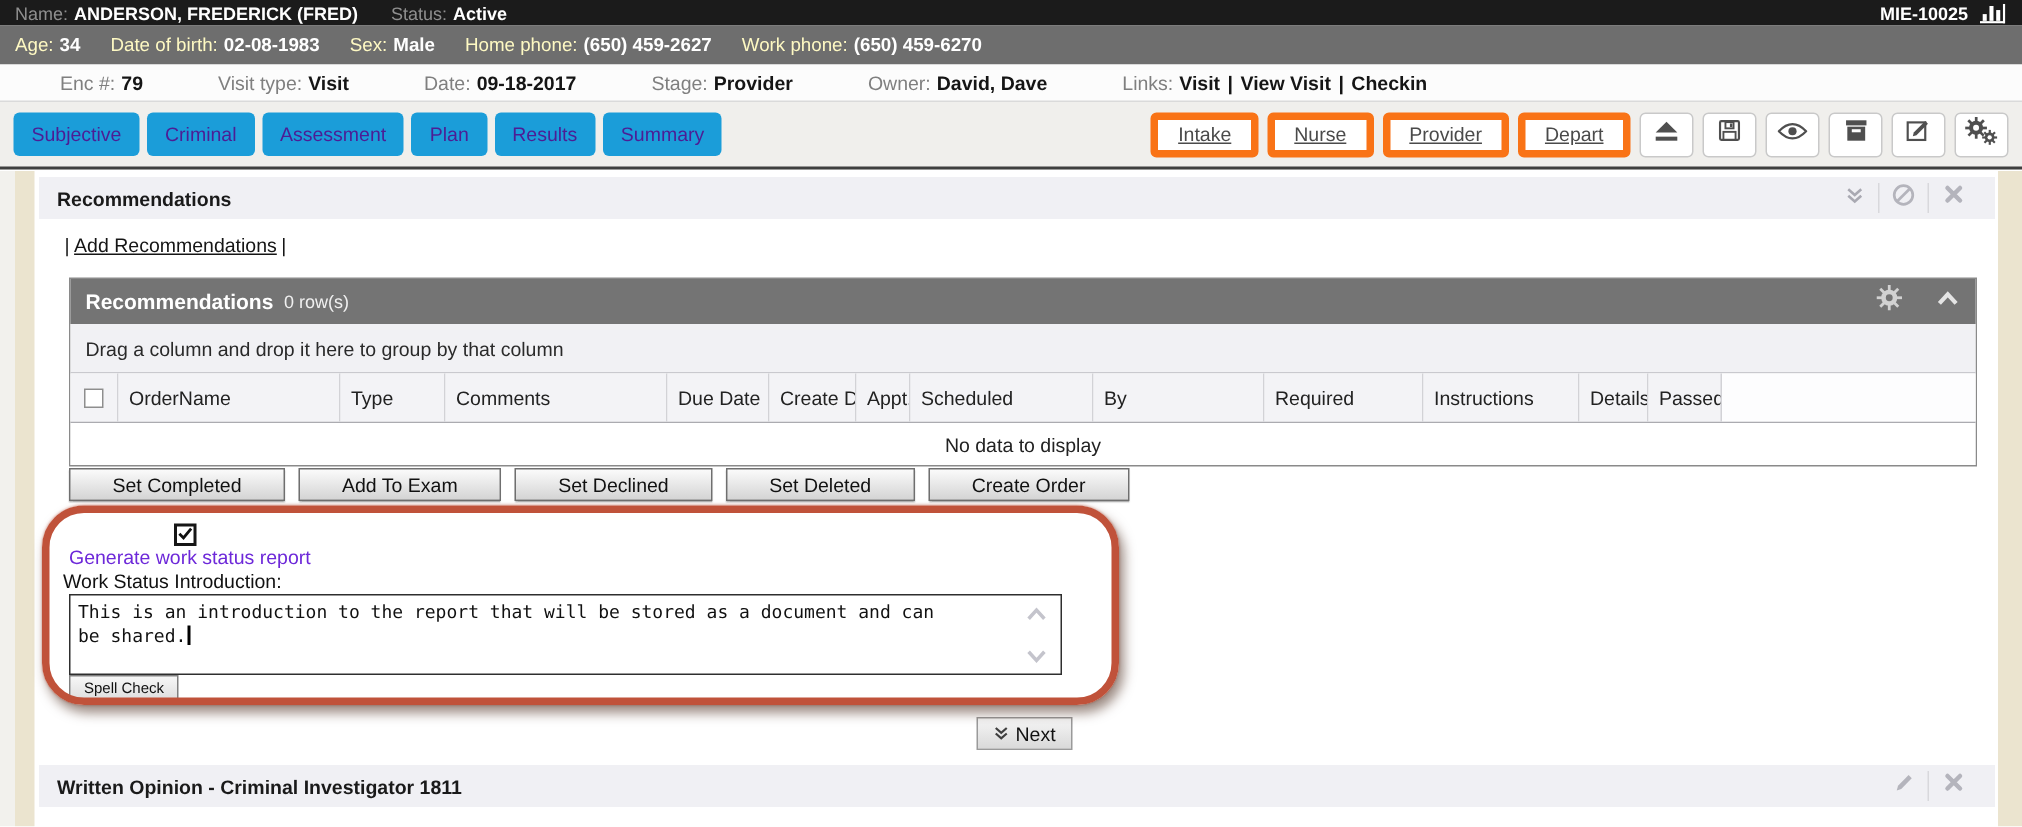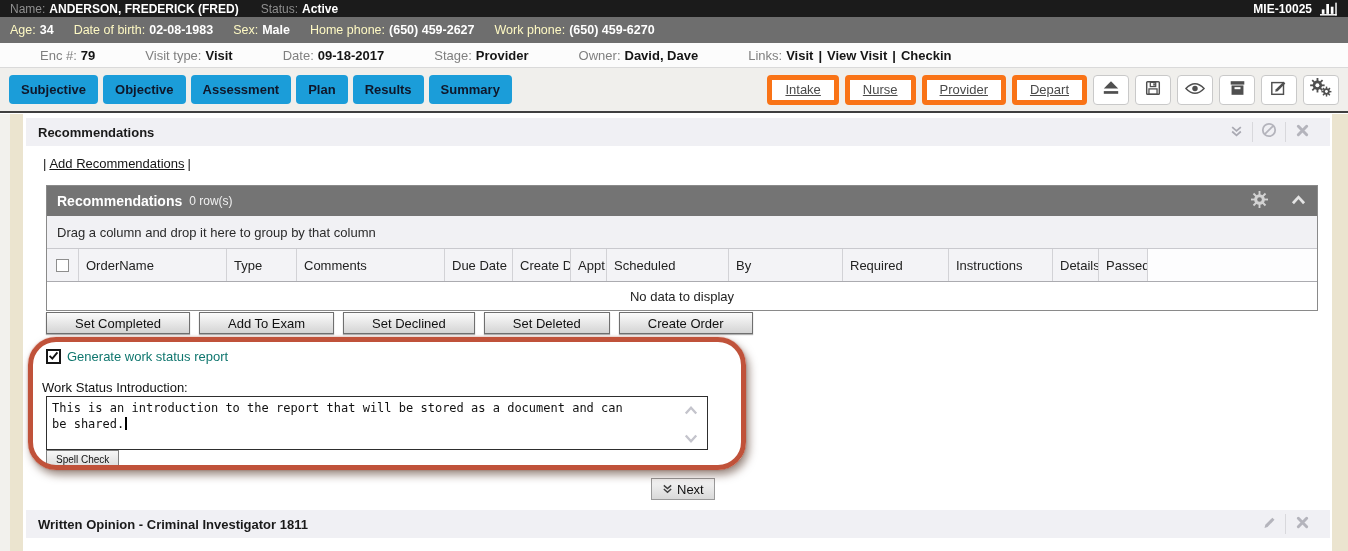--- a/index.html
+++ b/index.html
@@ -23,21 +23,21 @@
   
   .bar3 { height: 25px; background: #FCFCFC; display: flex; align-items: center; padding: 0 10px; font-size: 13px; border-bottom: 1px solid #DADADA; }
   .bar3 .pair { margin-right: 20px; }
   .bar3 .lbl { color: #7F7F7F; margin-right: 4px; margin-left: 30px; }
   .bar3 .val { color: #151515; font-weight: bold; }
   .bar3 .link { color: #151515; font-weight: bold; cursor: pointer; }
   .bar3 .sep { color: #151515; font-weight: bold; margin: 0 5px; }
 
   
   .toolbar { height: 45px; background: #F0EFEC; border-bottom: 2px solid #3F3F3F; display: flex; align-items: center; padding: 0 9px; }
-  .tab { background: #1B9DD9; color: #0f172a; font-size: 13px; font-weight: 700; border: none; border-radius: 4px; height: 29px; padding: 0 12px; margin-right: 5px; cursor: pointer; font-family: inherit; }
+  .tab { background: #1B9DD9; color: #4c1d95; font-size: 13px; font-weight: 400; border: none; border-radius: 4px; height: 29px; padding: 0 12px; margin-right: 5px; cursor: pointer; font-family: inherit; }
   .stage-btn { background: #FFFFFF; color: #4A4A4A; font-size: 13px; border: 5px solid #f97316; border-radius: 4px; height: 30px; padding: 0 13px; margin-left: 6px; cursor: pointer; font-family: inherit; text-decoration: underline; }
   .icon-btn { background: #FFFFFF; border: 1px solid #C9C9C9; border-radius: 4px; width: 36px; height: 30px; margin-left: 6px; display: inline-flex; align-items: center; justify-content: center; cursor: pointer; }
 
   
   .content { position: absolute; top: 114px; left: 0; width: 1348px; height: 437px; background: #fff; }
   .strip { position: absolute; top: 0; height: 437px; }
   .strip-gray-left { left: 0; width: 10px; background: #F2F1ED; }
   .strip-beige-left { left: 10px; width: 13px; background: #EBE4CF; }
   .strip-beige-right { left: 1332px; width: 16px; background: #EBE4CF; }
 
@@ -71,21 +71,21 @@
   .cb-empty { width: 13px; height: 13px; background: #fff; border: 1px solid #8E8E8E; }
 
   
   .actions { position: absolute; left: 46px; top: 198px; display: flex; gap: 9px; }
   .gray-btn { font-family: inherit; font-size: 13px; color: #111; height: 22px; padding: 0 28px; background: linear-gradient(#FBFBFB, #D4D4D4); border: 1px solid #6F6F6F; box-shadow: 0 1px 1px rgba(0,0,0,0.3); cursor: pointer; }
 
   
   .annotation { position: absolute; left: 28px; top: 223px; width: 718px; height: 133px; border: 5px solid #C0523A; border-radius: 28px; box-shadow: 3px 5px 8px rgba(60,25,10,0.5), 0 0 2px rgba(192,82,58,0.6); pointer-events: none; z-index: 5; }
 
   
-  .cb-row { position: absolute; left: 46px; top: 235px; display: flex; align-items: center; font-size: 13px; color: #0f766e; }
+  .cb-row { position: absolute; left: 46px; top: 235px; display: flex; align-items: center; font-size: 13px; color: #6d28d9; flex-direction: column; }
   .checkbox { width: 15px; height: 15px; border: 2px solid #161616; background: #fff; margin-right: 6px; display: inline-flex; align-items: center; justify-content: center; cursor: pointer; }
   .intro-label { position: absolute; left: 42px; top: 266px; font-size: 13px; color: #111; }
   .ws-textarea { position: absolute; left: 46px; top: 282px; width: 662px; height: 54px; border: 1px solid #2E2E2E; background: #fff; font-family: "DejaVu Sans Mono", monospace; font-size: 12px; line-height: 16px; color: #111; padding: 3px 26px 3px 5px; white-space: pre-wrap; cursor: text; }
   .caret { display: inline-block; width: 1.5px; height: 13px; background: #000; vertical-align: -2px; margin-left: 1px; }
   .ta-scroll-up { position: absolute; left: 684px; top: 287px; cursor: pointer; }
   .ta-scroll-down { position: absolute; left: 684px; top: 316px; cursor: pointer; }
   .spell-btn { position: absolute; left: 46px; top: 336px; height: 18px; font-family: inherit; font-size: 10px; color: #111; padding: 0 9px; background: linear-gradient(#F7F7F7, #DDDDDD); border: 1px solid #808080; cursor: pointer; }
 
   
   .next-btn { position: absolute; left: 651px; top: 364px; height: 22px; display: inline-flex; align-items: center; gap: 4px; font-family: inherit; font-size: 13px; color: #111; padding: 0 10px; background: linear-gradient(#F6F6F6, #D9D9D9); border: 1px solid #9A9A9A; cursor: pointer; }
@@ -132,21 +132,21 @@
   <span class="lbl">Links:</span>
   <span class="link">Visit</span>
   <span class="sep">|</span>
   <span class="link">View Visit</span>
   <span class="sep">|</span>
   <span class="link">Checkin</span>
 </div>
 
 <div class="toolbar">
   <button class="tab">Subjective</button>
-  <button class="tab">Objective</button>
+  <button class="tab">Criminal</button>
   <button class="tab">Assessment</button>
   <button class="tab">Plan</button>
   <button class="tab">Results</button>
   <button class="tab">Summary</button>
   <span class="spacer"></span>
   <button class="stage-btn">Intake</button>
   <button class="stage-btn">Nurse</button>
   <button class="stage-btn">Provider</button>
   <button class="stage-btn">Depart</button>
   <span class="icon-btn">

